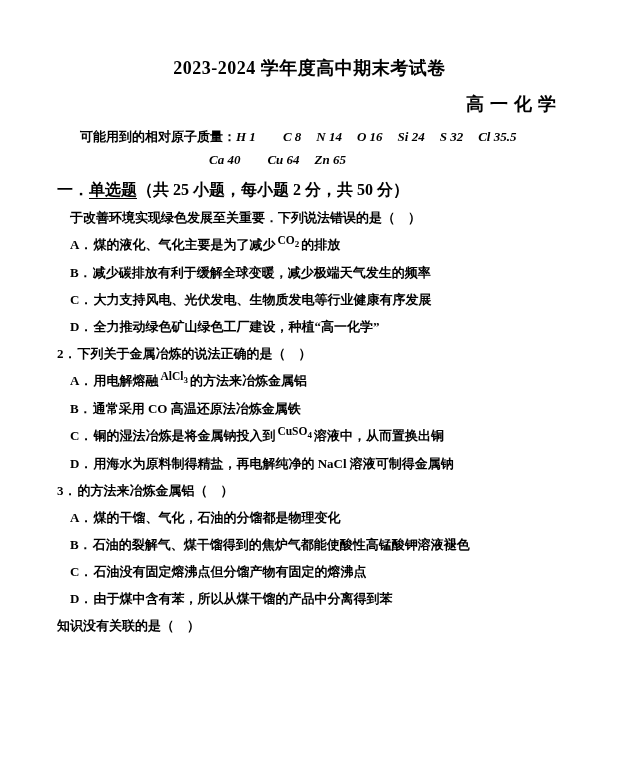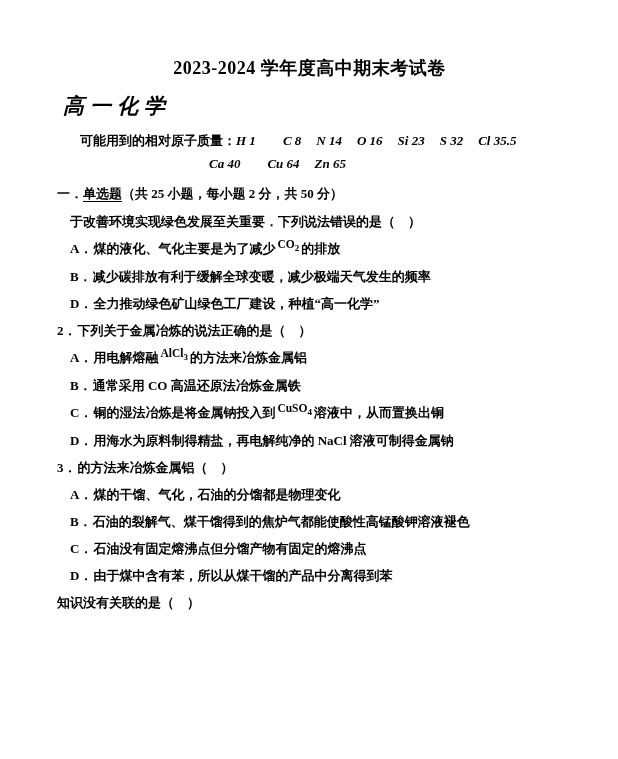--- a/index.html
+++ b/index.html
@@ -10,52 +10,53 @@
     font-weight:700;
     box-sizing:border-box;
     padding:56px 56px 0 57px;
     overflow:hidden;
   }
   .title{
     font-size:18px;text-align:center;
     margin:0 0 12px 0;letter-spacing:0.5px;
   }
   .subtitle{
-    font-size:21px;text-align:left;
-    margin:0 0 9px 0;letter-spacing:6px;padding-left:6px;font-style:italic;
+    font-size:18px;text-align:right;
+    margin:0 0 9px 0;letter-spacing:6px;padding-left:6px;
   }
   .masses{font-size:13px;line-height:23px;padding-left:23px;white-space:nowrap;}
   .masses .mass{margin-right:15px;font-style:italic;}
   .masses .mass:first-child{margin-right:27px;}
   .masses.row2{padding-left:152px;}
-  .section{font-size:13px;line-height:28px;margin-top:5px;}
+  .section{font-size:16px;line-height:28px;margin-top:5px;}
   .section .u{text-decoration:underline;text-underline-offset:3px;}
   .line{font-size:13px;line-height:27px;}
   .opt, .indent{margin-left:13px;}
   .chem{position:relative;top:-5px;font-size:11.5px;margin:0 2px;}
   .chem sub{font-size:9px;line-height:0;}
   .qnum, .opt-label{margin-right:1px;}
 </style>
 </head>
 <body>
 
 <div class="page">
 
   <h1 class="title">2023-2024 学年度高中期末考试卷</h1>
   <h2 class="subtitle">高一化学</h2>
 
-  <div class="masses"><span>可能用到的相对原子质量：</span><span><span class="mass">H 1</span><span class="mass">C 8</span><span class="mass">N 14</span><span class="mass">O 16</span><span class="mass">Si 23</span><span class="mass">S 32</span><span class="mass">Cl 35.5</span></span></div>
+  <div class="masses"><span>可能用到的相对原子质量：</span><span><span class="mass">H 1</span><span class="mass">C 8</span><span class="mass">N 14</span><span class="mass">O 16</span><span class="mass">Si 24</span><span class="mass">S 32</span><span class="mass">Cl 35.5</span></span></div>
   <div class="masses row2"><span><span class="mass">Ca 40</span><span class="mass">Cu 64</span><span class="mass">Zn 65</span></span></div>
 
   <div class="section"><span>一．</span><span class="u">单选题</span><span>（共 25 小题，每小题 2 分，共 50 分）</span></div>
 
   <div>
     <div class="line indent"><span>于改善环境实现绿色发展至关重要．下列说法错误的是（　）</span></div>
     <div class="line opt"><span class="opt-label">A．</span><span>煤的液化、气化主要是为了减少<span class="chem"><span>CO</span><sub>2</sub></span>的排放</span></div>
     <div class="line opt"><span class="opt-label">B．</span><span>减少碳排放有利于缓解全球变暖，减少极端天气发生的频率</span></div>
+    <div class="line opt"><span class="opt-label">C．</span><span>大力支持风电、光伏发电、生物质发电等行业健康有序发展</span></div>
     <div class="line opt"><span class="opt-label">D．</span><span>全力推动绿色矿山绿色工厂建设，种植“高一化学”</span></div>
   </div>
 
   <div>
     <div class="line"><span class="qnum">2．</span><span>下列关于金属冶炼的说法正确的是（　）</span></div>
     <div class="line opt"><span class="opt-label">A．</span><span>用电解熔融<span class="chem"><span>AlCl</span><sub>3</sub></span>的方法来冶炼金属铝</span></div>
     <div class="line opt"><span class="opt-label">B．</span><span>通常采用 CO 高温还原法冶炼金属铁</span></div>
     <div class="line opt"><span class="opt-label">C．</span><span>铜的湿法冶炼是将金属钠投入到<span class="chem"><span>CuSO</span><sub>4</sub></span>溶液中，从而置换出铜</span></div>
     <div class="line opt"><span class="opt-label">D．</span><span>用海水为原料制得精盐，再电解纯净的 NaCl 溶液可制得金属钠</span></div>
   </div>

